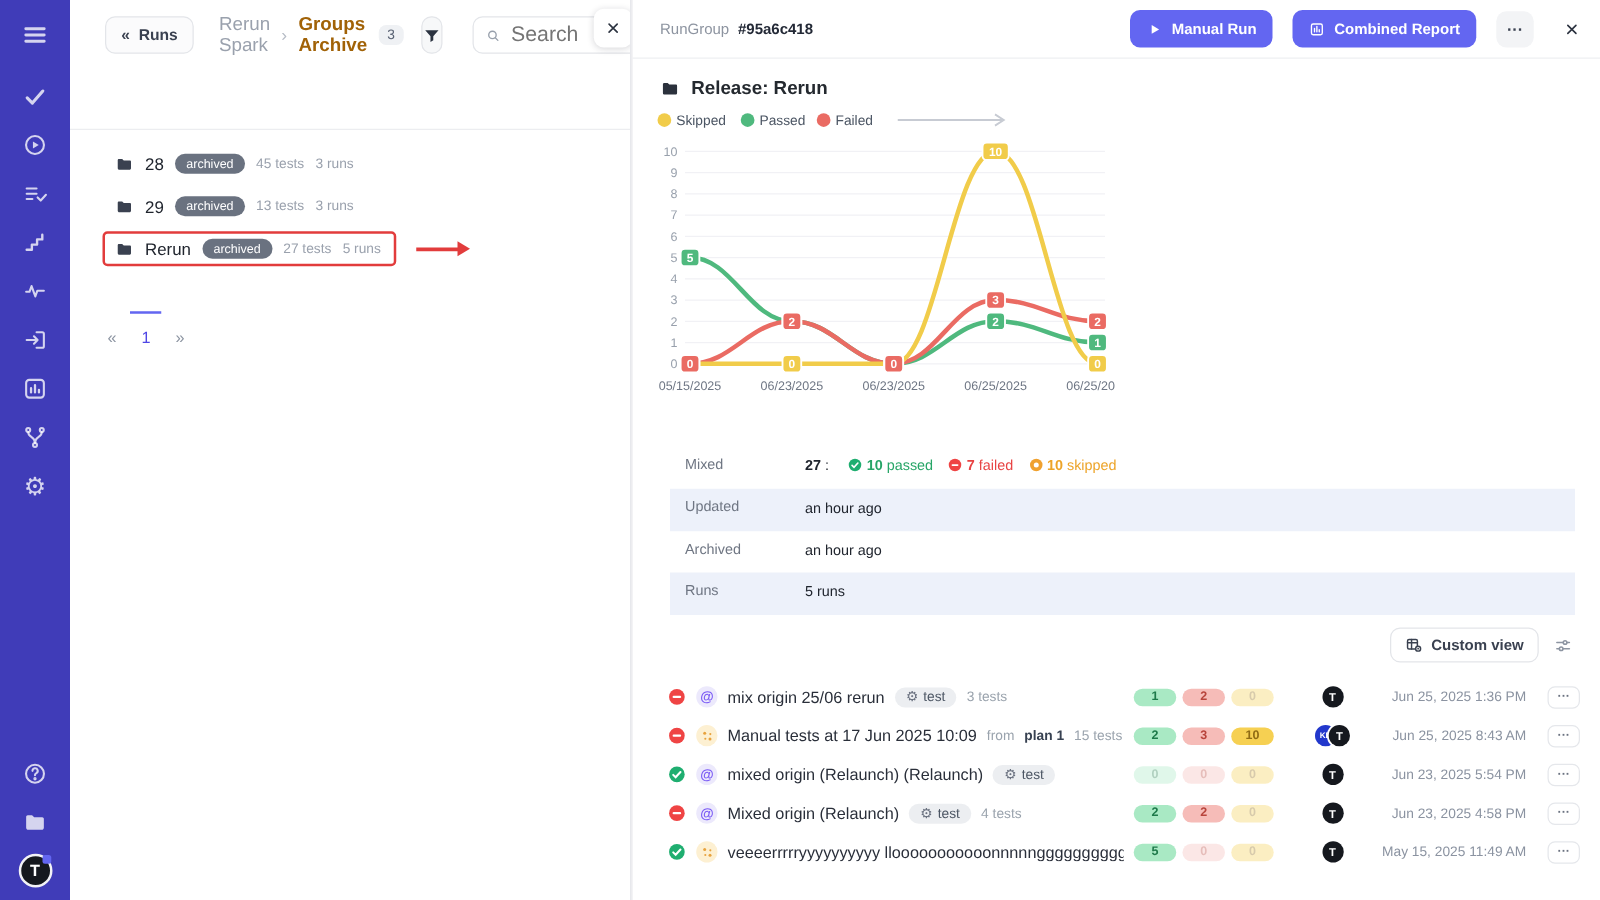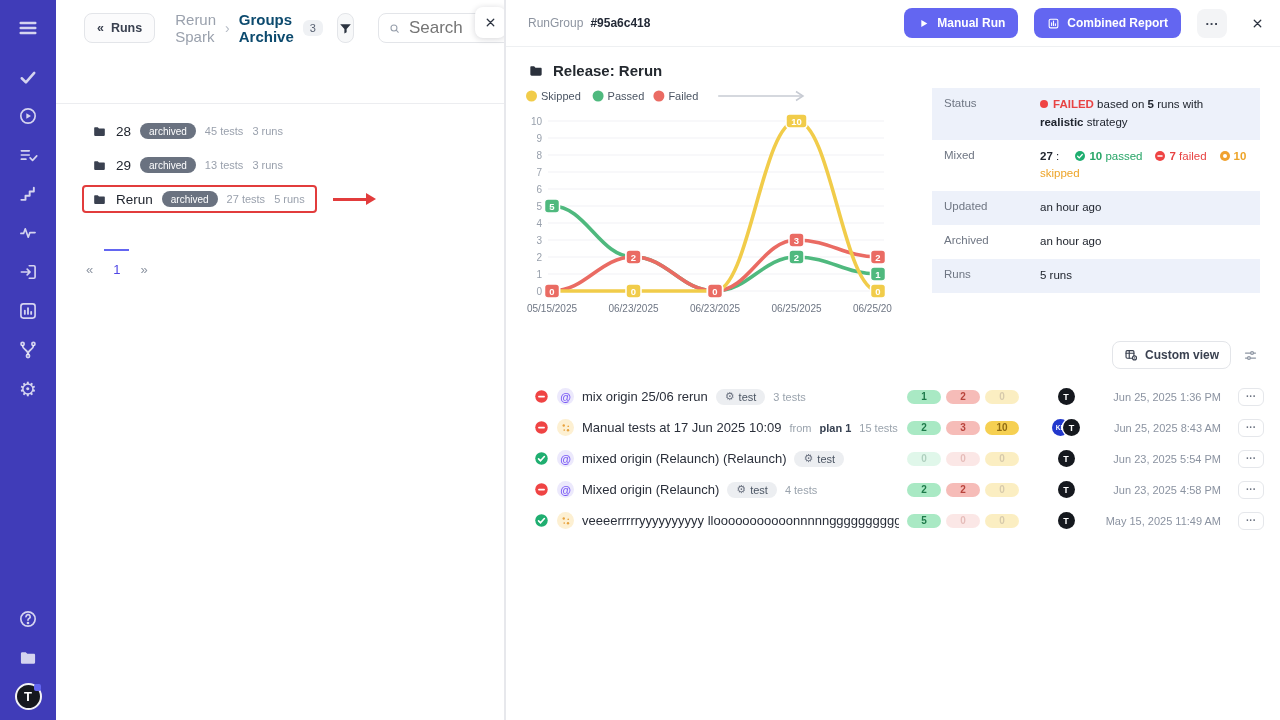--- a/index.html
+++ b/index.html
@@ -27,21 +27,21 @@
   
   .left-panel { position:absolute; left:56px; top:0; width:449px; height:720px; background:#fff;
     border-right:1px solid #e7e8ec; overflow:hidden; }
   .lp-header { height:56px; display:flex; align-items:center; padding:0 0 0 28px; gap:14px; }
   .btn-runs { display:inline-flex; align-items:center; gap:7px; border:1px solid #e3e5e9; background:#fbfbfc;
     border-radius:8px; padding:7px 12px; font-size:12.5px; font-weight:bold; color:#3a4150; cursor:pointer;
     font-family:inherit; }
   .bc { display:flex; align-items:center; gap:9px; margin-left:6px; }
   .bc-project { color:#9aa1ad; font-size:15px; cursor:pointer; }
   .bc-sep { color:#b6bcc6; font-size:14px; }
-  .bc-current { color:#0c4a6e; font-weight:bold; font-size:15px; }
+  .bc-current { color:#a16207; font-weight:bold; font-size:15px; }
   .bc-count { background:#eff1f4; border-radius:6px; font-size:11px; color:#596273; padding:2px 7px; }
   .btn-filter { margin-left:auto; width:30px; height:30px; border:1px solid #e3e5e9; border-radius:8px;
     background:#f7f8f9; display:flex; align-items:center; justify-content:center; color:#2b3340; cursor:pointer; }
   .btn-filter svg { width:15px; height:15px; }
   .search-box { width:150px; height:30px; border:1px solid #e3e5e9; border-radius:8px; margin-left:10px;
     display:flex; align-items:center; gap:6px; padding:0 9px; color:#98a0ac; flex-shrink:0; }
   .search-box svg { width:13px; height:13px; flex-shrink:0; }
   .search-box input { border:none; outline:none; font-size:17px; color:#4a5160; width:100px;
     font-family:inherit; background:transparent; }
   .float-close { position:absolute; left:419px; top:7px; width:31px; height:31px; background:#fff;
@@ -73,21 +73,21 @@
   .dh-type { color:#8d94a0; font-size:12px; }
   .dh-id { color:#232936; font-size:12px; font-weight:bold; }
   .dh-actions { margin-left:auto; display:flex; align-items:center; gap:16px; }
   .btn-primary { background:#6366f1; color:#fff; font-size:12px; font-weight:bold; border:none; border-radius:8px;
     padding:8px 13px; display:inline-flex; gap:7px; align-items:center; cursor:pointer; font-family:inherit; }
   .btn-primary svg { width:13px; height:13px; }
   .btn-more { width:30px; height:29px; background:#f3f4f6; border:none; border-radius:8px; color:#3a4150;
     font-size:13px; font-weight:bold; cursor:pointer; font-family:inherit; line-height:1; }
   .dh-close { margin-left:8px; color:#2c3340; cursor:pointer; display:flex; }
   .dh-close svg { width:13px; height:13px; }
-  .d-main { display:flex; padding:15px 20px 0 22px; }
+  .d-main { display:flex; padding:15px 20px 0 22px;flex-direction:column; }
   .d-left { width:396px; flex-shrink:0; }
   .d-title { display:flex; gap:9px; align-items:center; font-size:15px; font-weight:bold; color:#24292f; }
   .d-title svg { width:16px; height:16px; color:#2b313c; }
   #chart { margin:2px 0 0 -16px; display:block; }
   #chart text { font-family:"Liberation Sans", sans-serif; }
   .info { flex:1; margin-left:8px; margin-top:26px; font-size:11.5px; }
   .i-row { display:grid; grid-template-columns:96px 1fr; padding:8px 12px; }
   .i-row.alt { background:#edf1fa; }
   .i-label { color:#6f7683; padding-top:1px; }
   .i-val { color:#20252e; line-height:1.55; }
@@ -428,24 +428,20 @@
           <rect x="195.5" y="203" width="15" height="14" rx="3.5" fill="#EA6B63" stroke="#fff" stroke-width="1.5"></rect>
           <text x="203" y="213.6" font-size="9.5" font-weight="bold" fill="#fff" text-anchor="middle">0</text>
           <rect x="277" y="152" width="15" height="14" rx="3.5" fill="#EA6B63" stroke="#fff" stroke-width="1.5"></rect>
           <text x="284.5" y="162.6" font-size="9.5" font-weight="bold" fill="#fff" text-anchor="middle">3</text>
           <rect x="358.5" y="169" width="15" height="14" rx="3.5" fill="#EA6B63" stroke="#fff" stroke-width="1.5"></rect>
           <text x="366" y="179.6" font-size="9.5" font-weight="bold" fill="#fff" text-anchor="middle">2</text>
         </svg>
     </div>
 
     <div class="info">
-      <div class="i-row alt">
-        <div class="i-label">Status</div>
-        <div class="i-val"><span class="dot-red"></span><b class="red-t">FAILED</b><span> based on </span><b>5</b><span> runs with </span><b>realistic</b><span> strategy</span></div>
-      </div>
       <div class="i-row">
         <div class="i-label">Mixed</div>
         <div class="i-val"><b>27</b><span> : </span><span class="i-ico" id="ti-pass"><svg viewBox="0 0 24 24">
                 <circle cx="12" cy="12" r="10" fill="#1fae70"></circle>
                 <path d="M7.3 12.6l3.1 3.1 6.2-6.8" stroke="#fff" stroke-width="2.6" fill="none" stroke-linecap="round"></path>
               </svg></span><b class="green-t">10</b><span class="green-t"> passed</span><span class="i-ico" id="ti-fail"><svg viewBox="0 0 24 24">
                 <circle cx="12" cy="12" r="10" fill="#ef4444"></circle>
                 <rect x="6.5" y="10.6" width="11" height="2.8" rx="1.4" fill="#fff"></rect>
               </svg></span><b class="red-t">7</b><span class="red-t"> failed</span><span class="i-ico" id="ti-skip"><svg viewBox="0 0 24 24">
                 <circle cx="12" cy="12" r="10" fill="#f0a12f"></circle>

